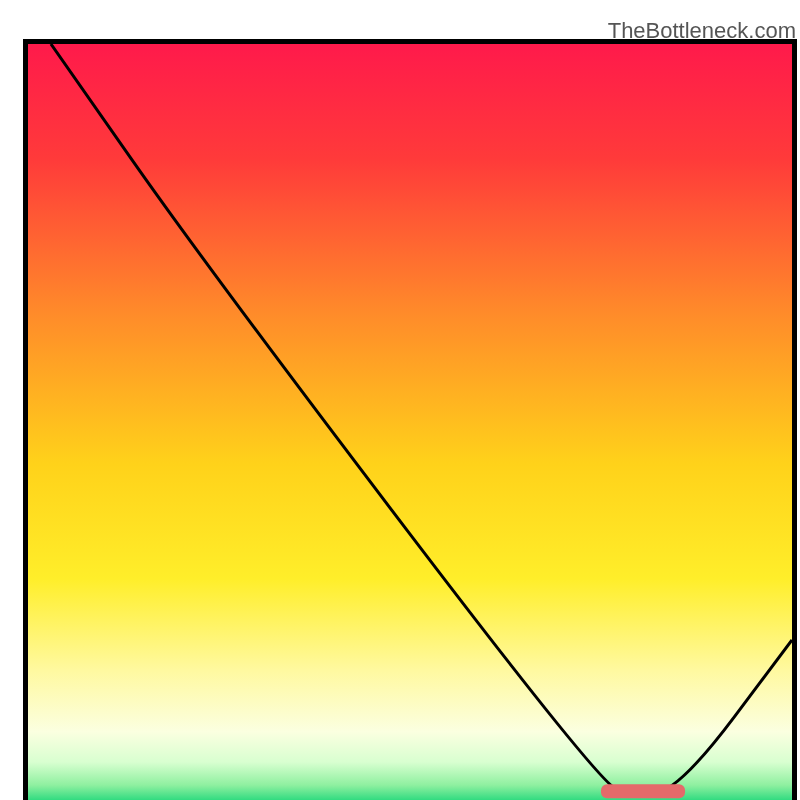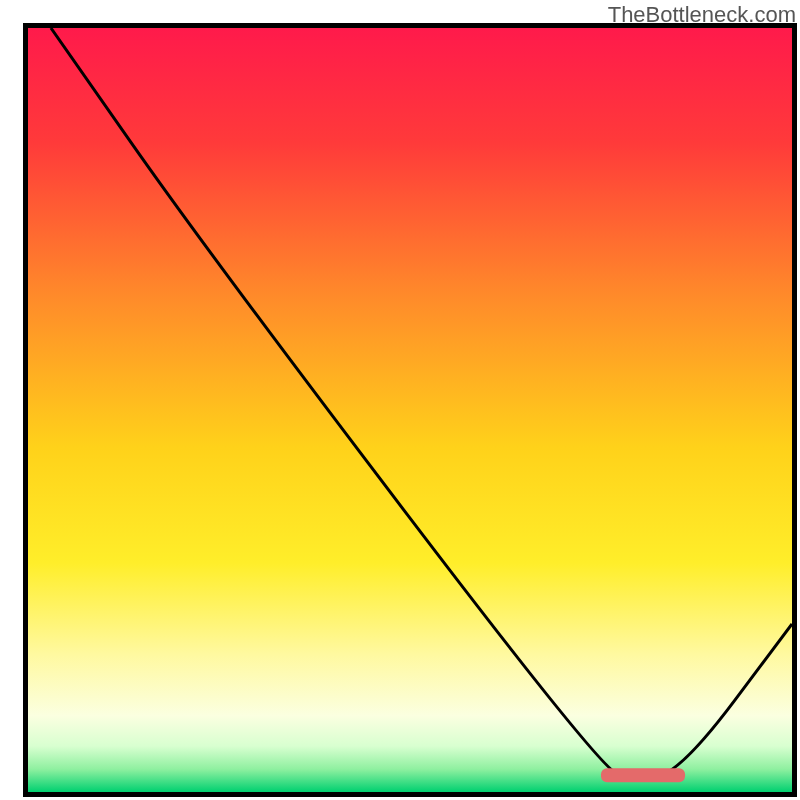--- a/index.html
+++ b/index.html
@@ -7,20 +7,21 @@
     padding: 0;
     width: 800px;
     height: 800px;
     background: #ffffff;
     font-family: Arial, Helvetica, sans-serif;
   }
   .container {
     position: relative;
     width: 800px;
     height: 611px;
+    margin-top: 16px;
   }
   .watermark {
     position: absolute;
     top: 4px;
     right: 10px;
     font-size: 22px;
     font-weight: 500;
     fill: #555555;
   }
 </style>

